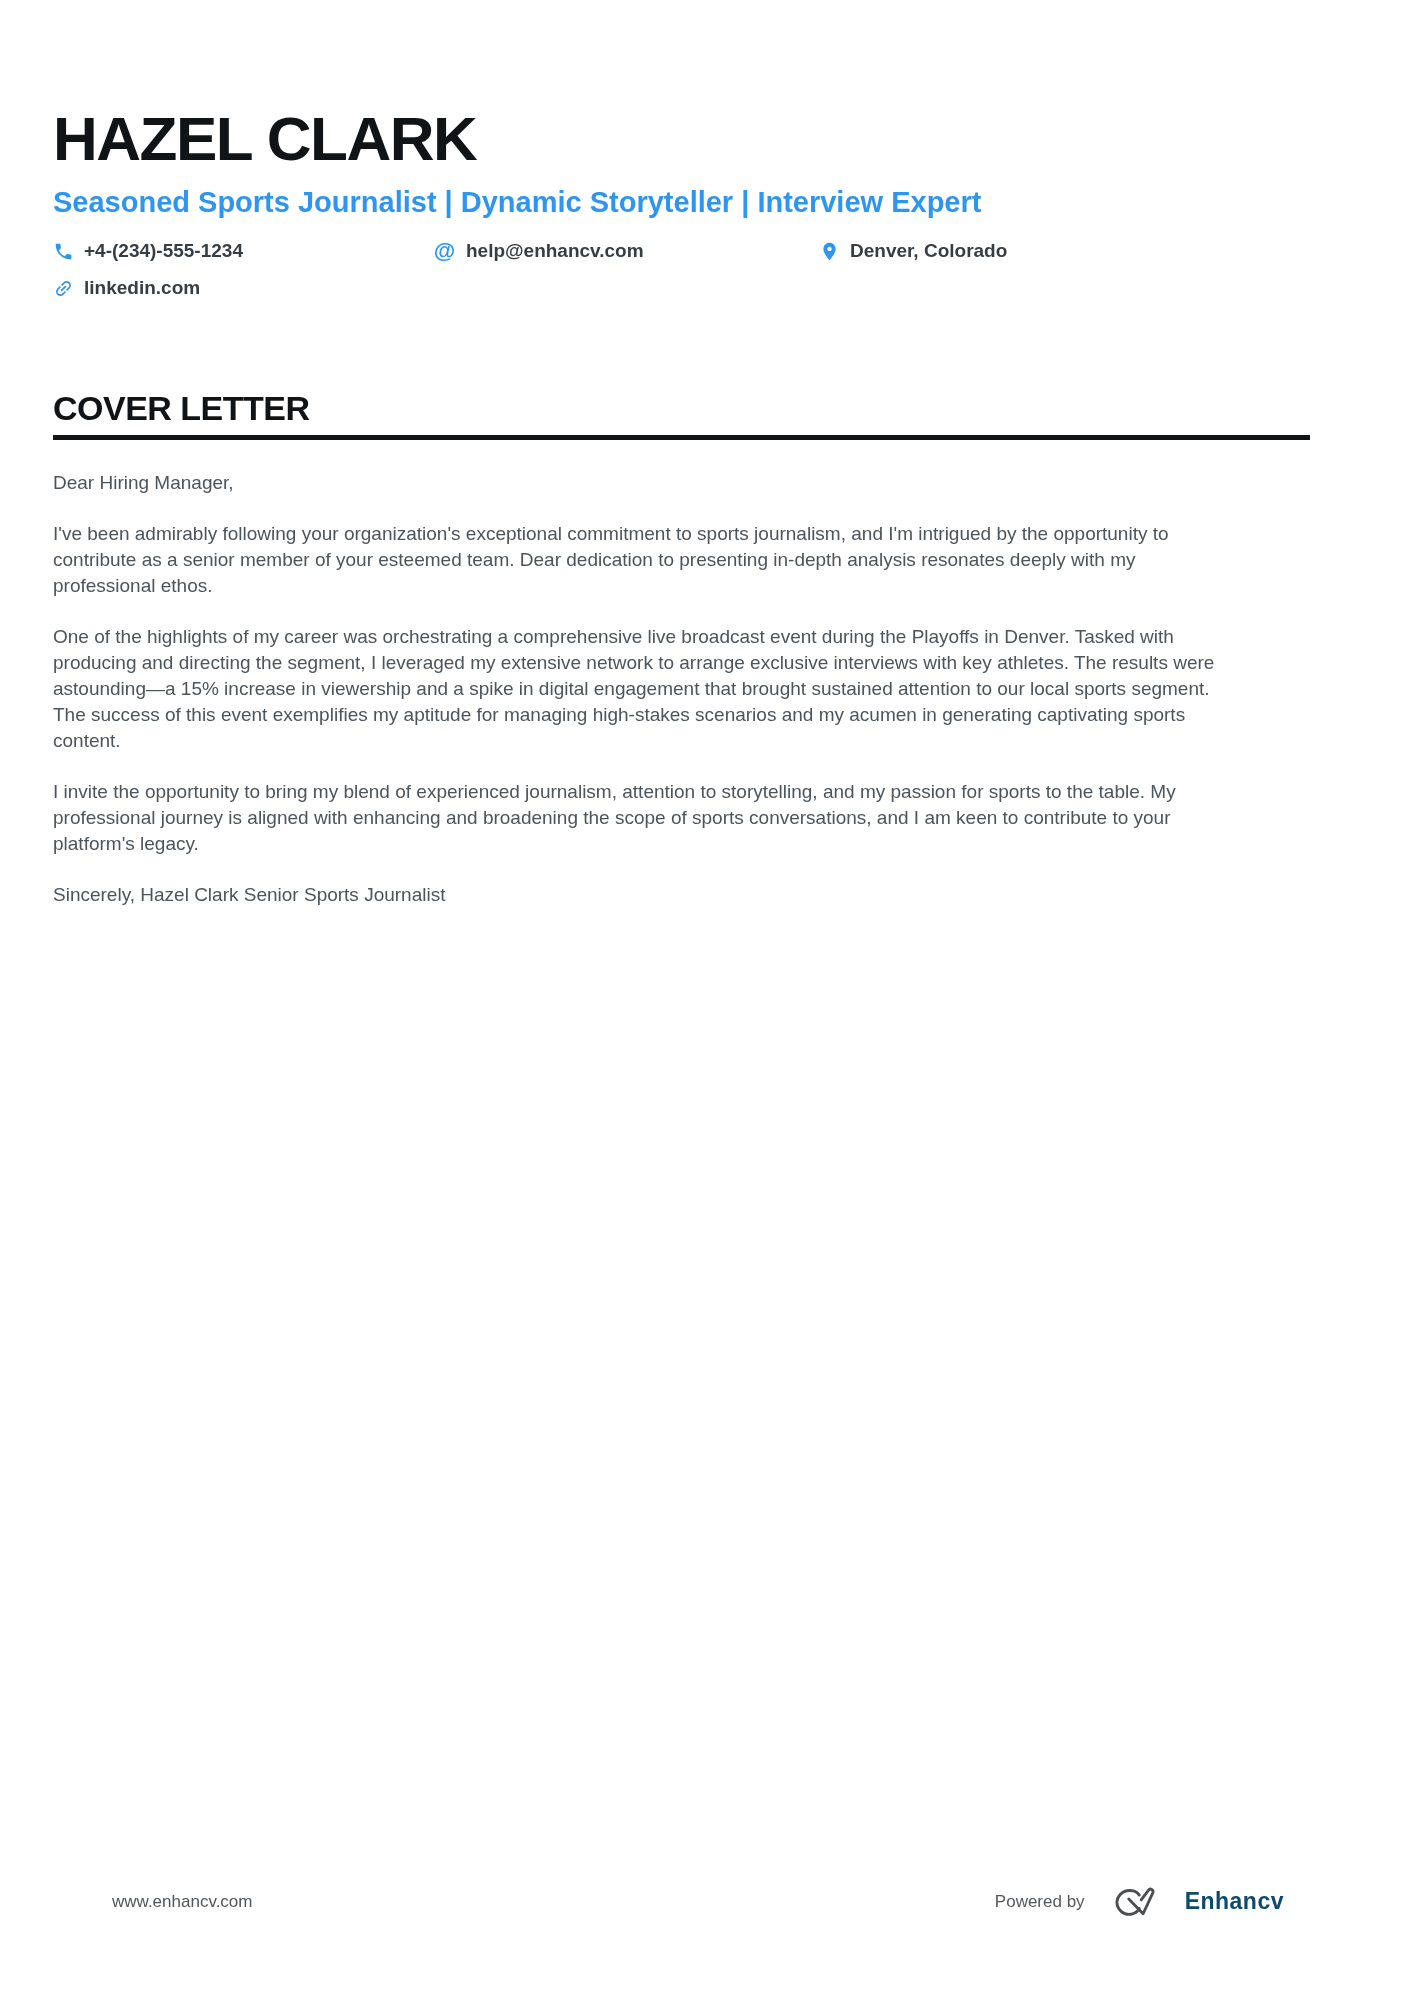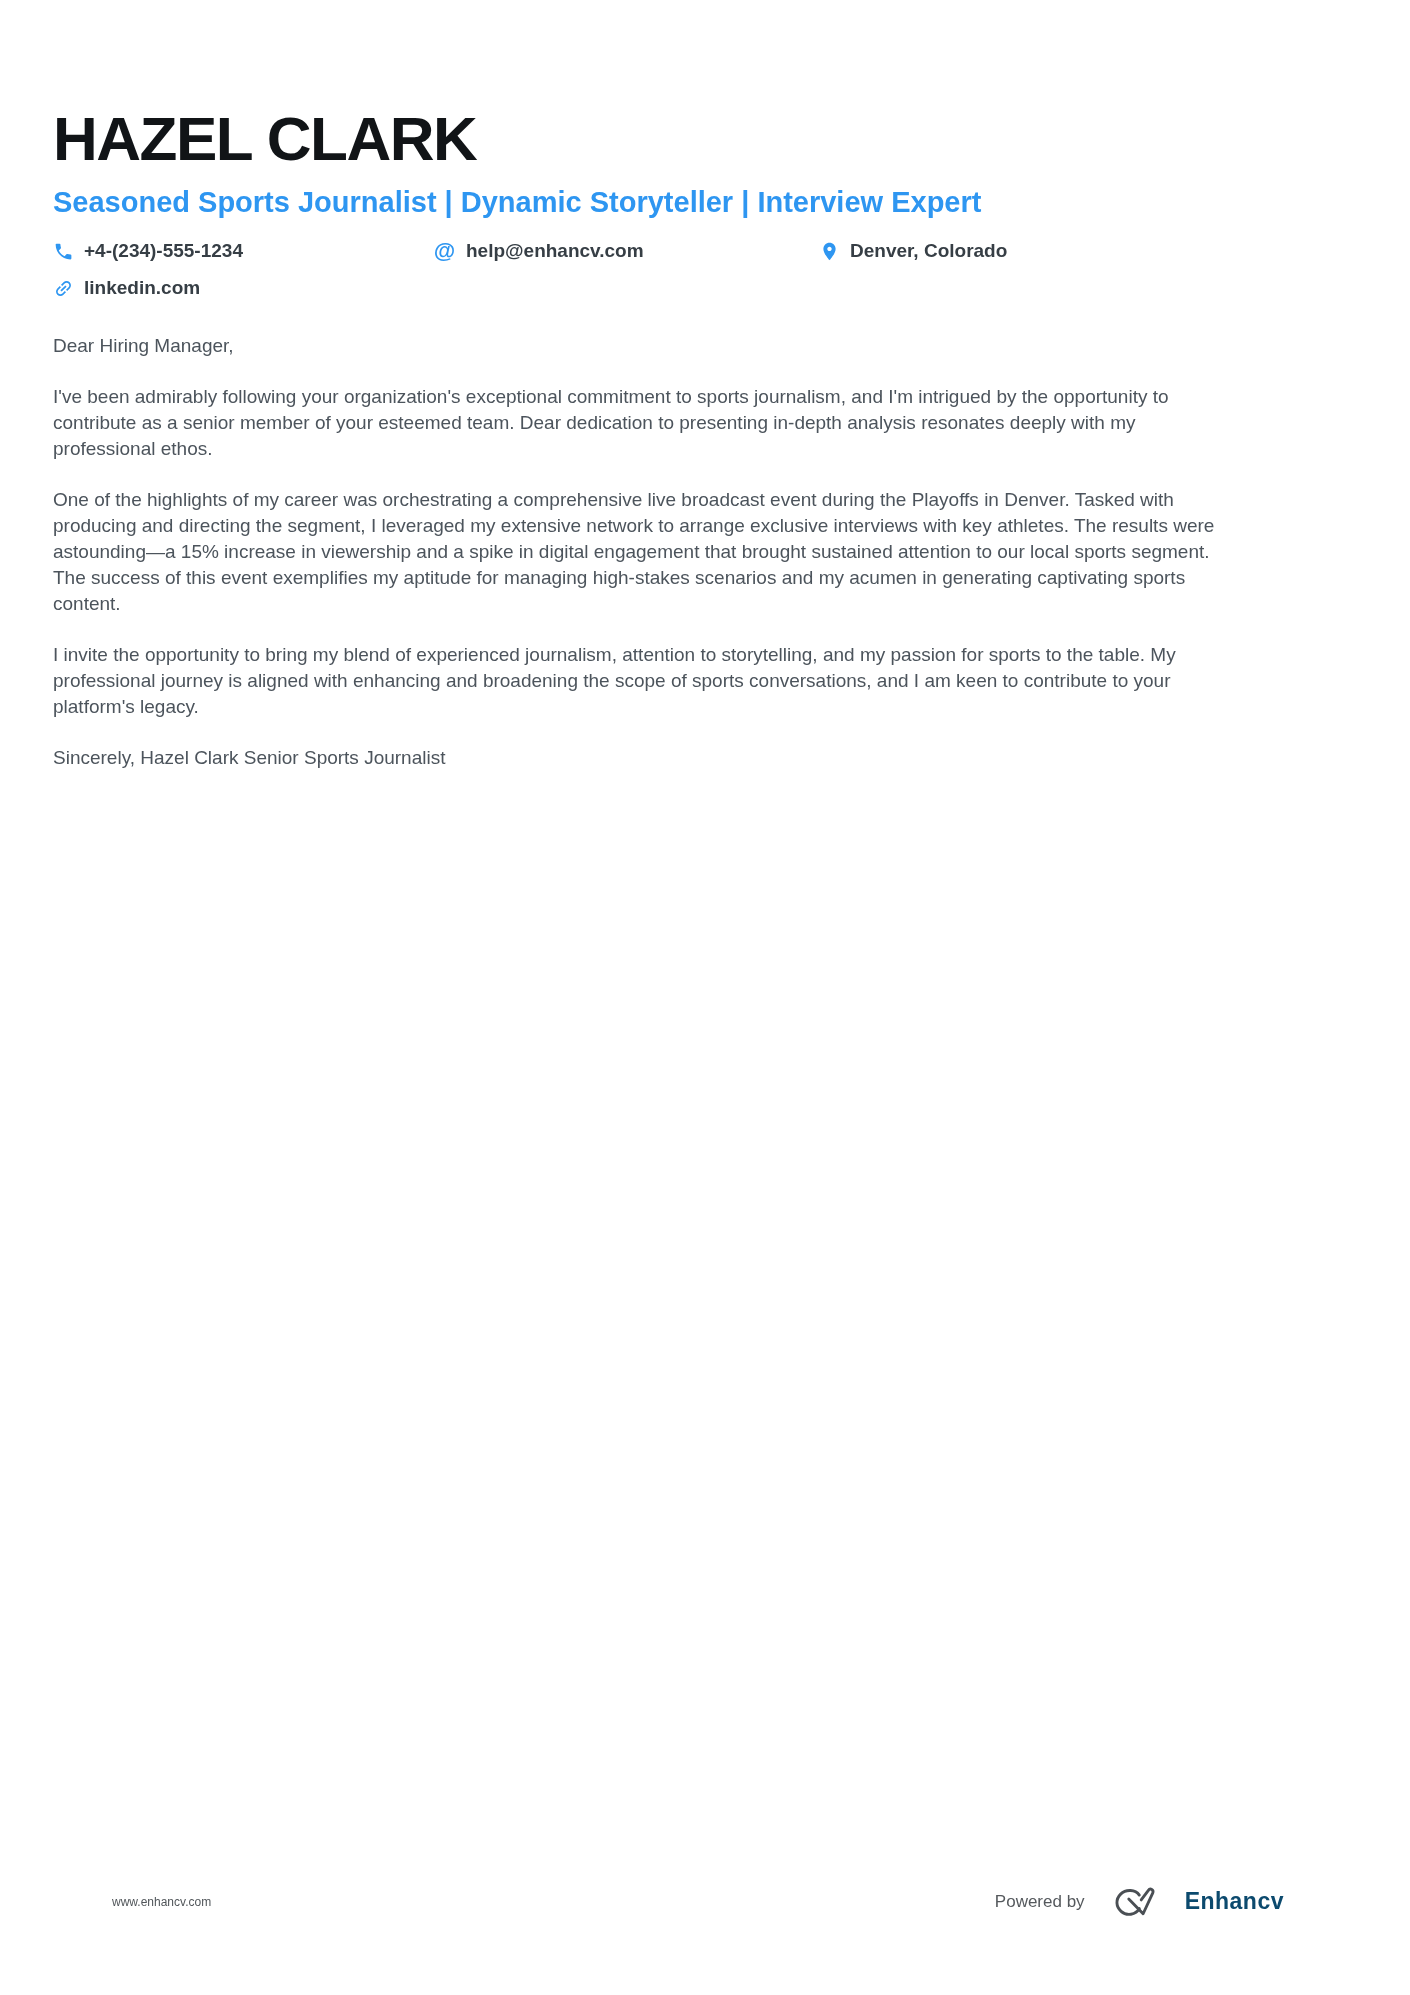--- a/index.html
+++ b/index.html
@@ -67,21 +67,21 @@
   .letter p.salutation { margin-top: 30px; }
 
   
   .spacer { flex: 1; }
   .footer {
     display: flex; justify-content: space-between; align-items: center;
     padding: 0 126px 0 112px;
     margin-bottom: 78px;
   }
   .site-link {
-    font-size: 12px; color: #51565a; text-decoration: none;
+    font-size: 17px; color: #51565a; text-decoration: none;
   }
   .powered { display: flex; align-items: center; gap: 28px; }
   .powered .label { font-size: 17px; color: #55595d; }
   .brand-logo { width: 44px; height: 31px; display: block; }
   .brand-name {
     font-size: 23px; color: #0c4a6e; letter-spacing: 0.5px;
     text-decoration: none;
     font-weight: bold;
   }
 </style>
@@ -126,20 +126,21 @@
                 <path fill="#2e96f1" d="M3.9 12c0-1.71 1.39-3.1 3.1-3.1h4V7H7c-2.76 0-5 2.24-5 5s2.24 5 5 5h4v-1.9H7c-1.71 0-3.1-1.39-3.1-3.1zM8 13h8v-2H8v2zm9-6h-4v1.9h4c1.71 0 3.1 1.39 3.1 3.1s-1.39 3.1-3.1 3.1h-4V17h4c2.76 0 5-2.24 5-5s-2.24-5-5-5z"></path>
               </svg>
           </span>
           <span>linkedin.com</span>
         </div>
 
       </div>
     </header>
 
     <main class="letter">
+      <h2 class="section-title">COVER LETTER</h2>
       <p class="salutation">Dear Hiring Manager,</p>
       <p>I've been admirably following your organization's exceptional commitment to sports journalism, and I'm intrigued by the opportunity to contribute as a senior member of your esteemed team. Dear dedication to presenting in-depth analysis resonates deeply with my professional ethos.</p>
       <p>One of the highlights of my career was orchestrating a comprehensive live broadcast event during the Playoffs in Denver. Tasked with producing and directing the segment, I leveraged my extensive network to arrange exclusive interviews with key athletes. The results were astounding—a 15% increase in viewership and a spike in digital engagement that brought sustained attention to our local sports segment. The success of this event exemplifies my aptitude for managing high-stakes scenarios and my acumen in generating captivating sports content.</p>
       <p>I invite the opportunity to bring my blend of experienced journalism, attention to storytelling, and my passion for sports to the table. My professional journey is aligned with enhancing and broadening the scope of sports conversations, and I am keen to contribute to your platform's legacy.</p>
       <p>Sincerely, Hazel Clark Senior Sports Journalist</p>
     </main>
 
   </div>
 
   <div class="spacer"></div>

